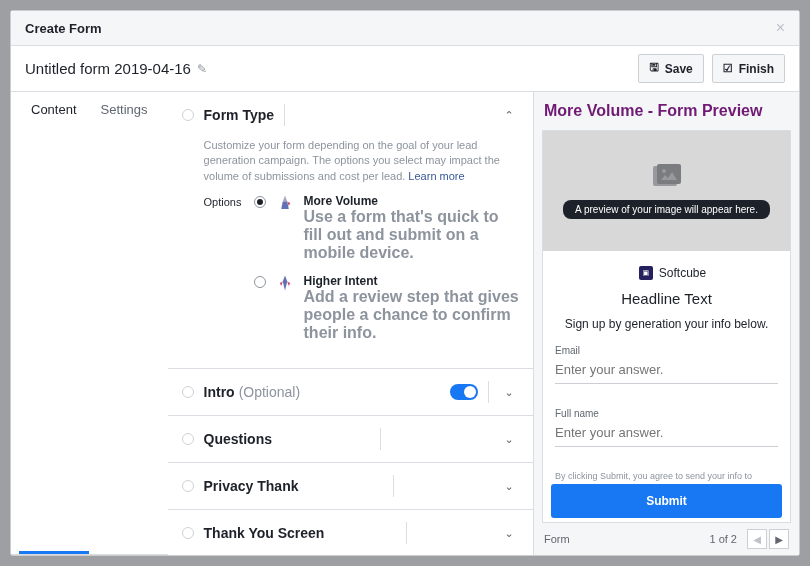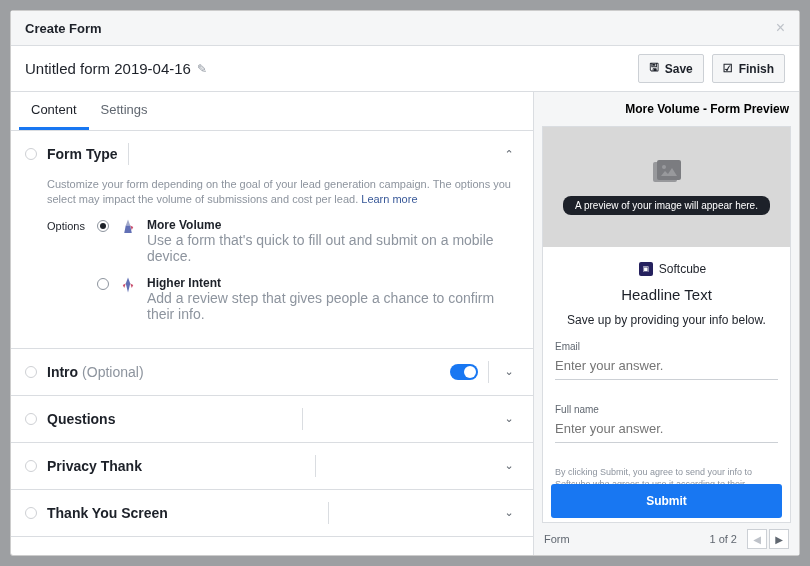--- a/index.html
+++ b/index.html
@@ -8,21 +8,21 @@
 .modal-header { display: flex; align-items: center; padding: 8px 14px; border-bottom: 1px solid #dadde1; background: #f5f6f7; }
 .modal-header .title { font-size: 13px; font-weight: bold; color: #1d2129; }
 .modal-header .close { margin-left: auto; color: #bec2c9; font-size: 16px; cursor: pointer; }
 .toolbar { display: flex; align-items: center; padding: 8px 14px; border-bottom: 1px solid #dadde1; }
 .form-name { font-size: 15px; color: #1d2129; }
 .pencil { color: #8d949e; font-size: 12px; margin-left: 6px; cursor: pointer; }
 .toolbar-actions { margin-left: auto; display: flex; gap: 8px; }
 .btn { display: inline-flex; align-items: center; gap: 6px; padding: 4px 10px; font-size: 12px; border: 1px solid #ccd0d5; background: #f5f6f7; border-radius: 2px; cursor: pointer; color: #1d2129; font-weight: bold; }
 .btn .bi { font-size: 11px; }
 .main { display: flex; flex: 1; min-height: 0; }
-.left { flex: 1; display: flex; flex-direction: column; border-right: 1px solid #dadde1; }
+.left { flex: 1; display: flex; flex-direction: row; border-right: 1px solid #dadde1; }
 .tabs { display: flex; border-bottom: 1px solid #dadde1; padding: 0 8px; }
 .tab { padding: 10px 12px; font-size: 13px; color: #606770; cursor: pointer; }
 .tab.active { color: #1d2129; border-bottom: 3px solid #1877f2; font-weight: normal; }
 .sections { overflow: auto; }
 .section { border-bottom: 1px solid #dadde1; }
 .section-head { display: flex; align-items: center; padding: 12px 14px; }
 .radio { width: 12px; height: 12px; border: 1px solid #ced0d4; border-radius: 50%; margin-right: 10px; flex-shrink: 0; }
 .sec-title { font-size: 14px; font-weight: bold; color: #1d2129; }
 .sec-optional { font-size: 14px; color: #8d949e; font-weight: normal; margin-left: 4px; }
 .chevron { margin-left: auto; width: 20px; text-align: center; color: #606770; font-size: 11px; }
@@ -33,23 +33,23 @@
 .desc { font-size: 11px; color: #8d949e; line-height: 1.4; padding-bottom: 10px; }
 .desc a { color: #385898; text-decoration: none; }
 .options-row { display: flex; align-items: flex-start; }
 .options-label { font-size: 11px; color: #1d2129; width: 50px; padding-top: 2px; }
 .option-list { flex: 1; }
 .option { display: flex; align-items: flex-start; gap: 10px; margin-bottom: 12px; }
 .opt-radio { width: 12px; height: 12px; border: 1px solid #8d949e; border-radius: 50%; margin-top: 2px; position: relative; flex-shrink: 0; }
 .opt-radio.selected::after { content: ""; position: absolute; inset: 2px; background: #1d2129; border-radius: 50%; }
 .opt-icon { width: 18px; height: 18px; flex-shrink: 0; }
 .opt-text .t { font-size: 12px; font-weight: bold; color: #1d2129; }
-.opt-text .d { font-size: 14px; color: #8d949e; }
+.opt-text .d { font-size: 16px; color: #8d949e; font-weight: bold; }
 .right { width: 265px; display: flex; flex-direction: column; background: #f5f6f7; }
-.preview-title { text-align: right; font-size: 12px; color: #000000; font-weight: bold; padding: 10px; }
+.preview-title { text-align: left; font-size: 16px; color: #701a75; font-weight: bold; padding: 10px; }
 .preview-wrap { flex: 1; padding: 0 8px; overflow: hidden; position: relative; }
 .preview { background: #fff; border: 1px solid #dadde1; height: 100%; overflow-y: scroll; }
 .pv-hero { background: #d8d8d8; height: 120px; display: flex; flex-direction: column; align-items: center; justify-content: center; gap: 14px; }
 .pv-hero .pi { font-size: 24px; color: #8a8d91; }
 .pv-hero .banner { background: #1d2129; color: #fff; font-size: 10px; padding: 4px 12px; border-radius: 8px; }
 .pv-body { padding: 10px 12px; text-align: center; }
 .brand { display: inline-flex; align-items: center; gap: 6px; font-size: 12px; color: #1d2129; padding-left: 12px; }
 .brand-logo { width: 14px; height: 14px; background: #25215e; display: inline-flex; align-items: center; justify-content: center; color: #fff; font-size: 7px; border-radius: 2px; }
 .headline { font-size: 15px; color: #1d2129; margin: 10px 0; }
 .subline { font-size: 12px; color: #1d2129; margin-bottom: 14px; }
@@ -200,21 +200,21 @@
                 </svg>
             </span>
             <div class="banner">A preview of your image will appear here.</div>
           </div>
           <div class="pv-body">
             <div class="brand">
               <span class="brand-logo">▣</span>
               <span>Softcube</span>
             </div>
             <div class="headline">Headline Text</div>
-            <div class="subline">Save up by providing your info below.</div>
+            <div class="subline">Sign up by generation your info below.</div>
             <div class="field-label">Email</div>
             <input class="field-input" placeholder="Enter your answer." style="">
             <div class="field-label">Full name</div>
             <input class="field-input" placeholder="Enter your answer." style="">
             <div class="consent">By clicking Submit, you agree to send your info to Softcube who agrees to use it according to their</div>
           </div>
           <div class="submit">Submit</div>
         </div>
       </div>
       <div class="pager">

